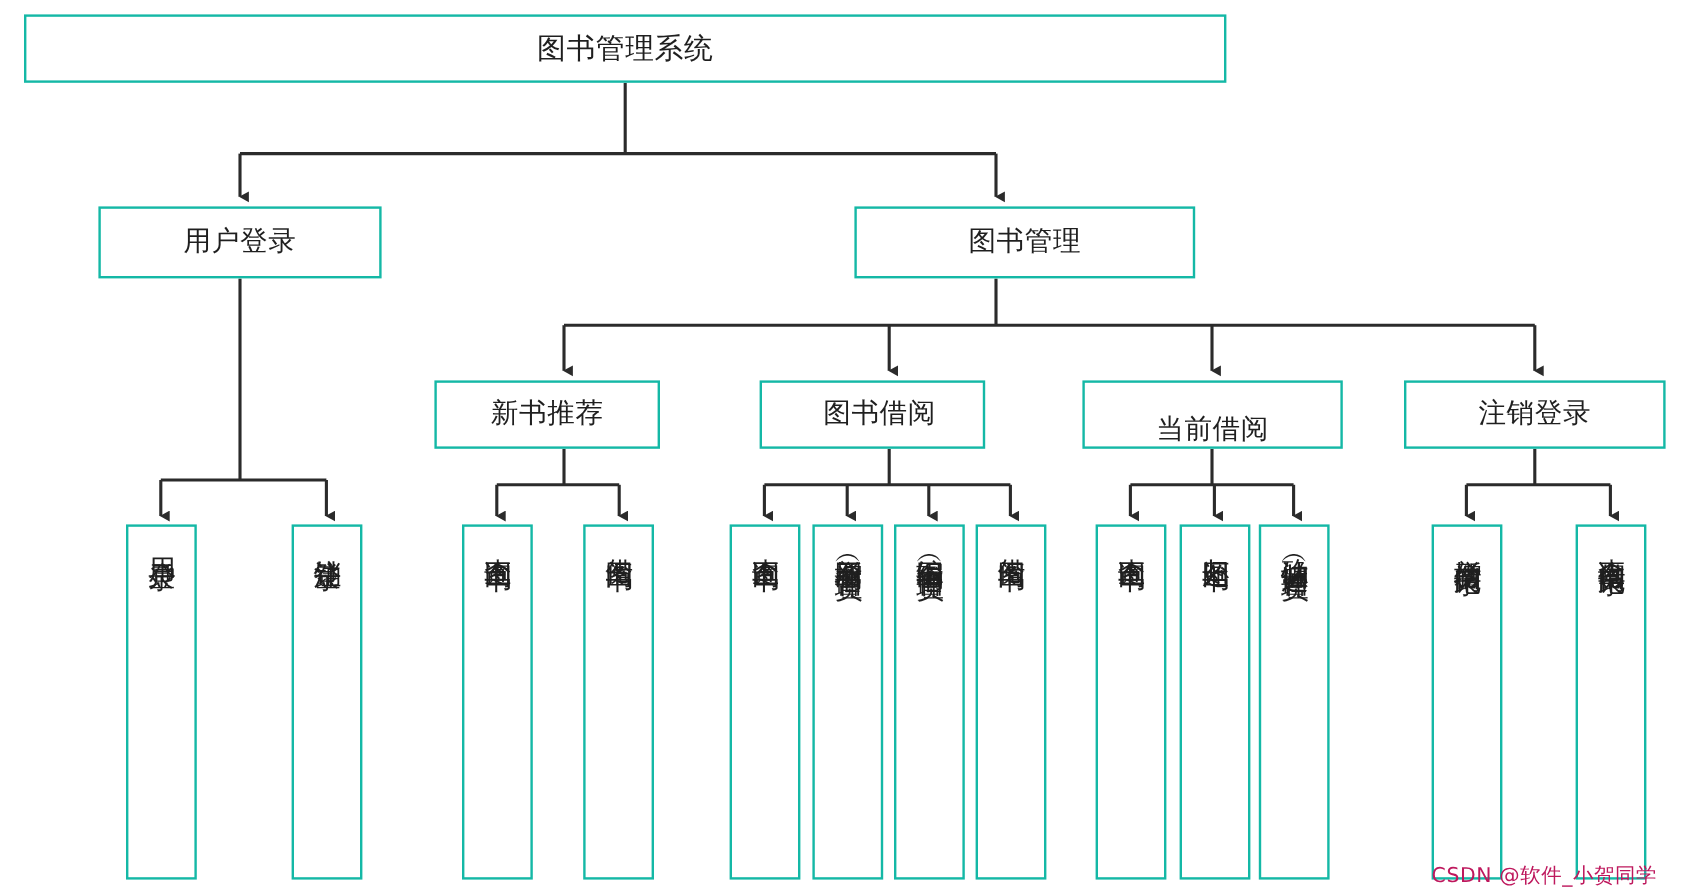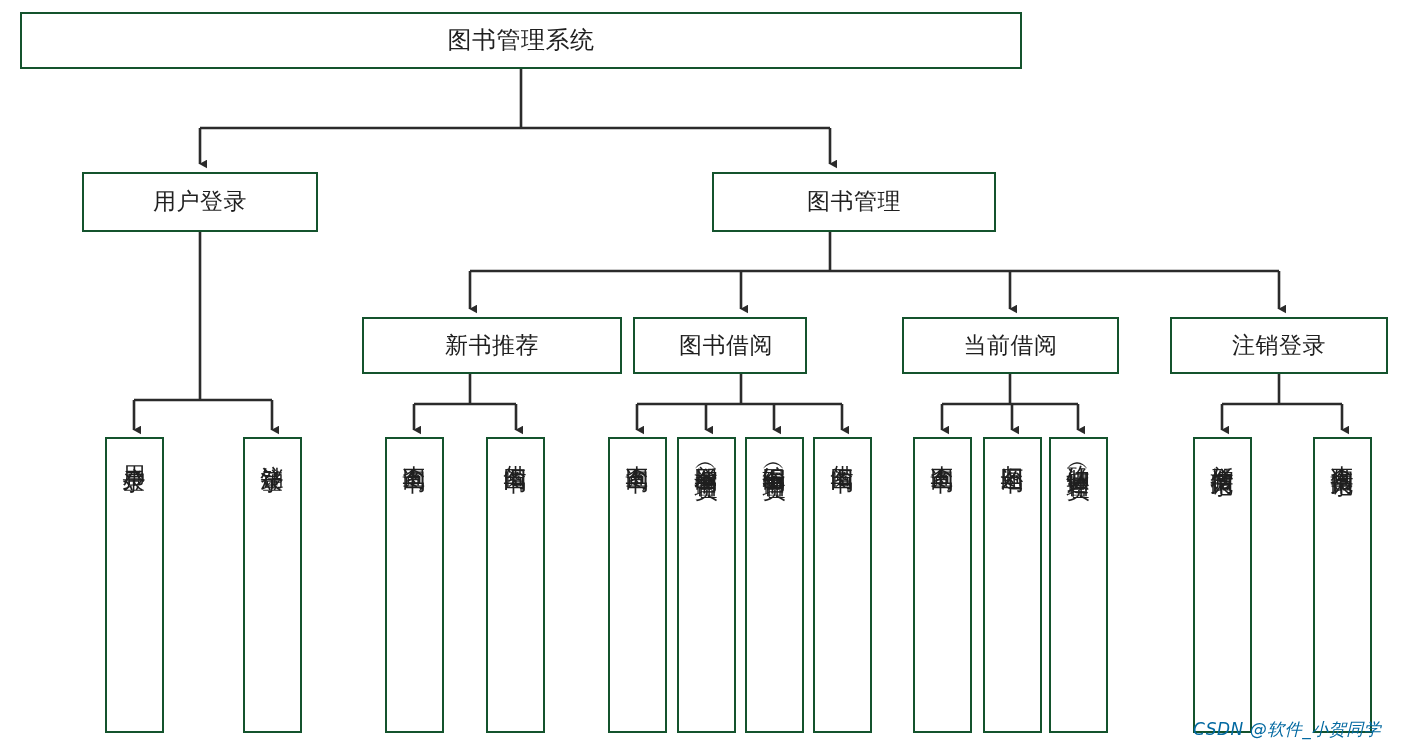--- a/index.html
+++ b/index.html
@@ -24,21 +24,21 @@
     left: 0;
     top: 0;
     width: 1405px;
     height: 747px;
     pointer-events: none;
   }
   .node {
     position: absolute;
     box-sizing: border-box;
     background: #ffffff;
-    border: 2px solid #14532d;
+    border: 2px solid #14b8a6;
     display: flex;
     align-items: center;
     justify-content: center;
     text-align: center;
   }
   .node .label {
     display: block;
     line-height: 1.18;
     letter-spacing: 0.5px;
     color: #1f1f1f;
@@ -61,25 +61,24 @@
     text-orientation: upright;
     font-size: 23px;
     line-height: 1.05;
     letter-spacing: 2px;
     white-space: nowrap;
     max-height: 282px;
   }
   .watermark {
     position: absolute;
     font-size: 17px;
-    color: #0369a1;
+    color: #be185d;
     white-space: nowrap;
     letter-spacing: 0.5px;
     user-select: none;
-    font-style: italic;
   }
 </style>
 </head>
 <body>
 
 <div id="canvas">
 
   <svg class="edges" viewBox="0 0 1405 747">
     <defs>
       <marker id="arrow" markerWidth="10" markerHeight="10" refX="4.5" refY="7.4" orient="auto" markerUnits="userSpaceOnUse">
@@ -134,27 +133,27 @@
     <span class="label">图书管理系统</span>
   </div>
 
   <div class="node horiz" style="left:82px; top:172px; width:236px; height:60px;">
     <span class="label">用户登录</span>
   </div>
   <div class="node horiz" style="left:712px; top:172px; width:284px; height:60px;">
     <span class="label">图书管理</span>
   </div>
 
-  <div class="node horiz" style="left:362px; top:317px; width:260px; height:57px;">
+  <div class="node horiz" style="left:362px; top:317px; width:188px; height:57px;">
     <span class="label">新书推荐</span>
   </div>
-  <div class="node horiz" style="left:633px; top:317px; width:174px; height:57px;padding-left:12px;">
+  <div class="node horiz" style="left:633px; top:317px; width:188px; height:57px;padding-left:12px;">
     <span class="label">图书借阅</span>
   </div>
-  <div class="node horiz" style="left:902px; top:317px; width:217px; height:57px;">
+  <div class="node horiz" style="left:902px; top:317px; width:217px; height:57px;align-items:flex-end;">
     <span class="label">当前借阅</span>
   </div>
   <div class="node horiz" style="left:1170px; top:317px; width:218px; height:57px;">
     <span class="label">注销登录</span>
   </div>
 
   <div class="node vert" style="left:105px; top:437px; width:59px; height:296px;">
     <span class="label">用户登录</span>
   </div>
   <div class="node vert" style="left:243px; top:437px; width:59px; height:296px;">

